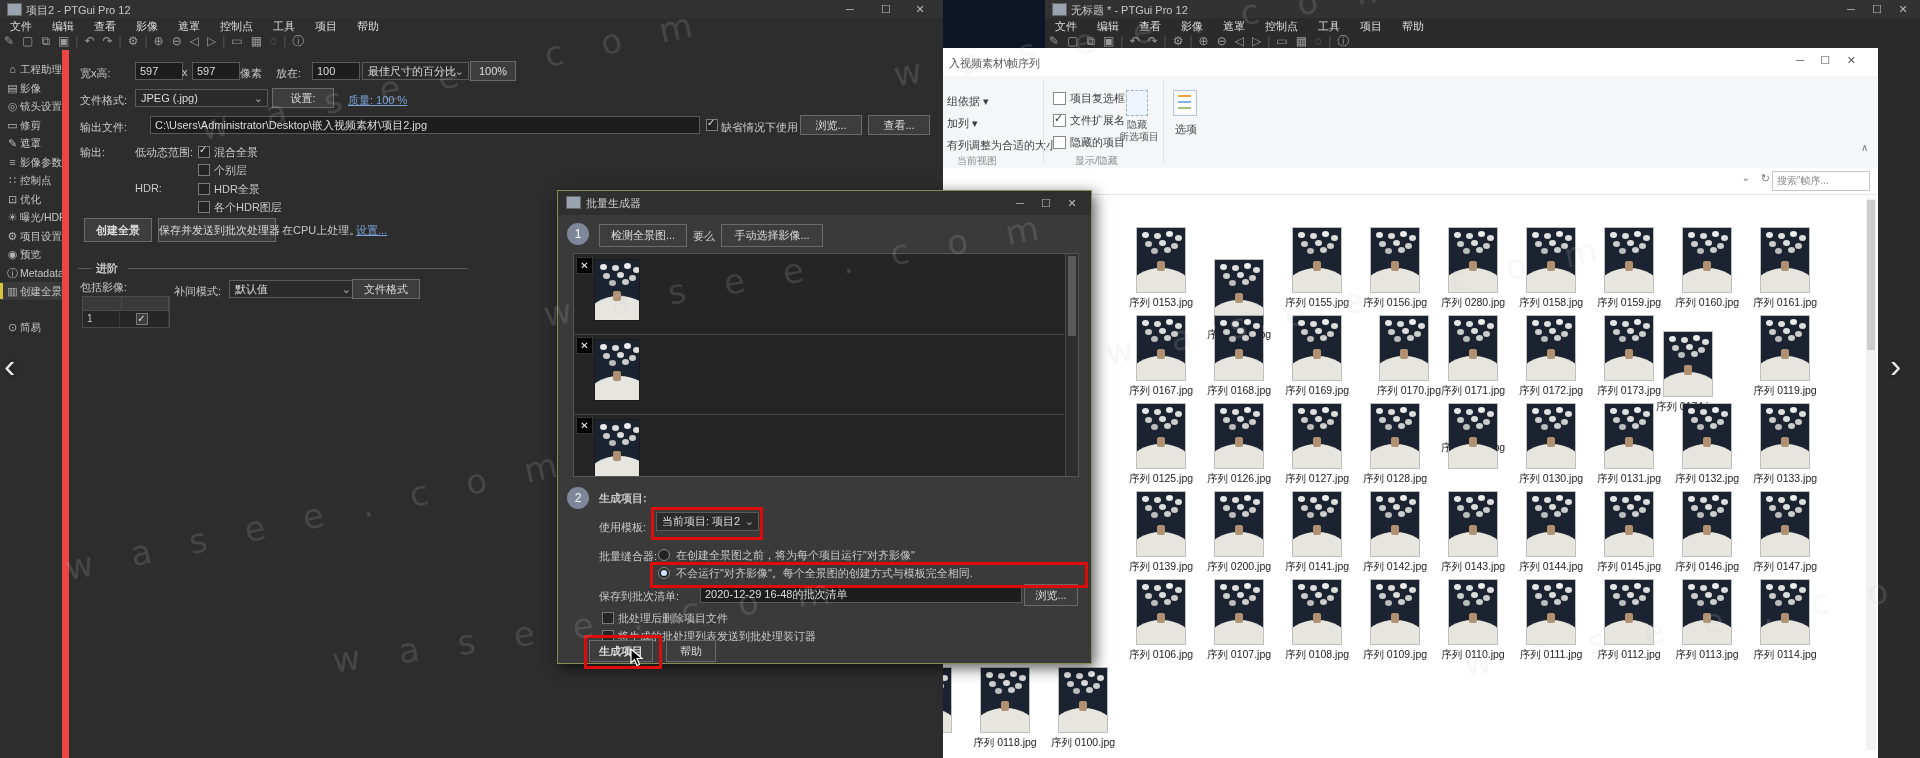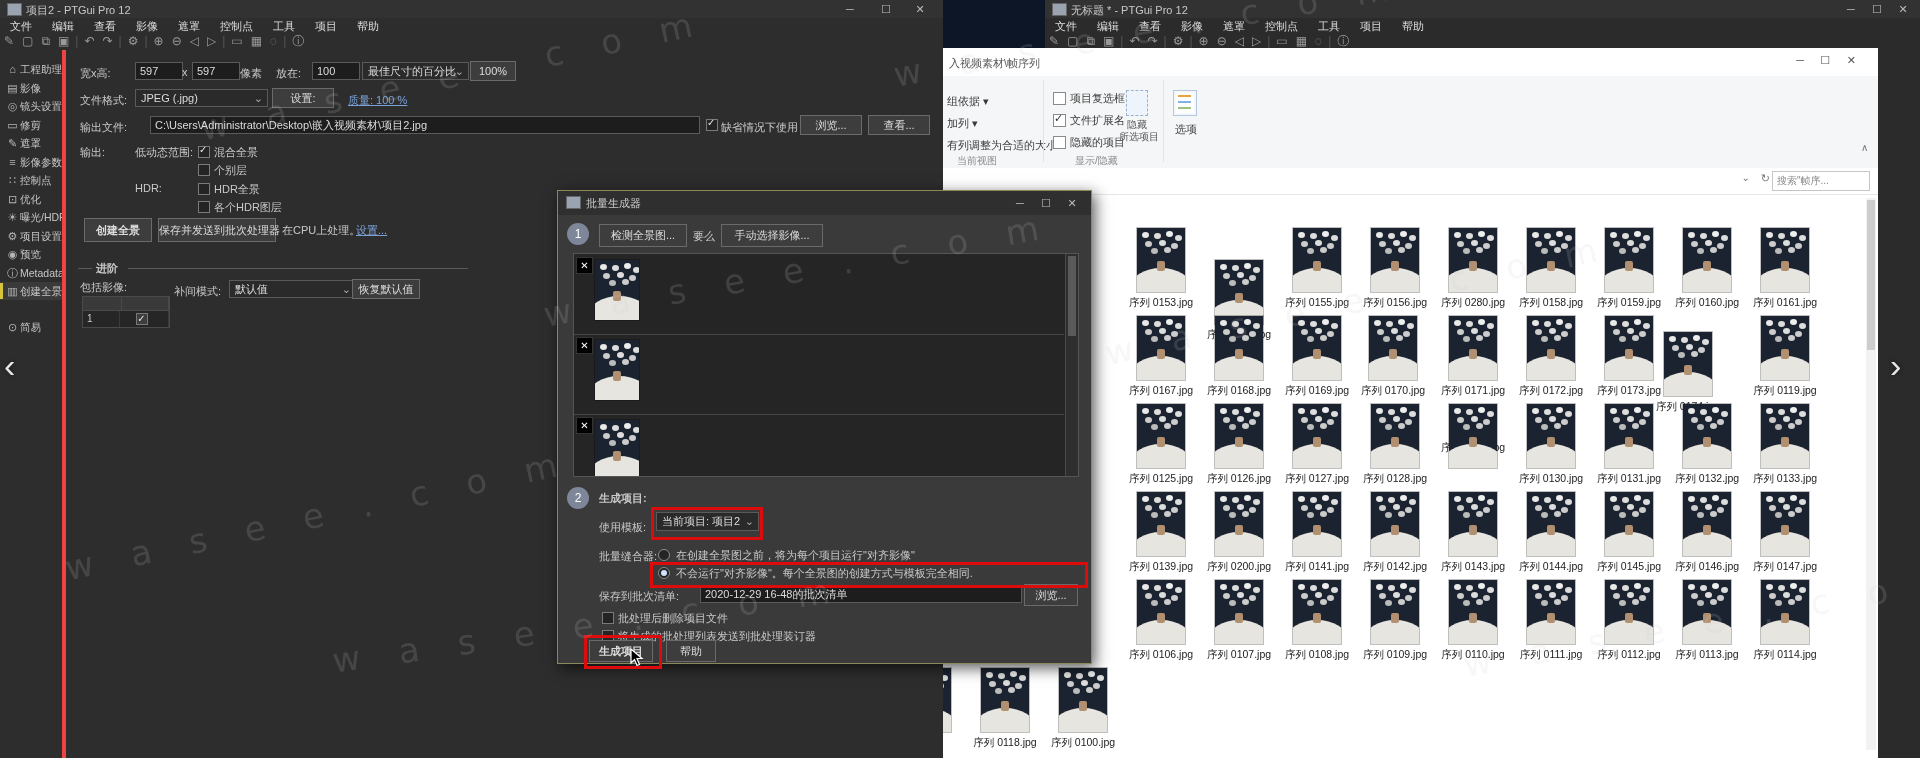--- a/index.html
+++ b/index.html
@@ -19,21 +19,21 @@
   .title-text{position:absolute;left:26px;top:3px;white-space:nowrap}
   .wctl{position:absolute;top:1px;width:26px;height:16px;text-align:center;
         font-size:11px;color:#bbb;line-height:16px}
   .menubar{position:absolute;left:0;top:18px;right:0;height:15px;font-size:11px}
   .menubar span{display:inline-block;padding:1px 10px;color:#ddd}
   .toolbar{position:absolute;left:0;top:33px;right:0;height:17px;font-size:12px;color:#9a9a9a}
   .toolbar span{display:inline-block;padding:0 4px}
   .toolbar .sep{color:#555;padding:0 2px}
   
   #sidebar{position:absolute;left:0;top:50px;width:62px;bottom:0;background:#2d2d2d;
-           border-right:4px solid #ef4444;font-size:10.5px;color:#c6c6c6}
+           border-right:7px solid #ef4444;font-size:10.5px;color:#c6c6c6}
   .sideitem{position:absolute;left:0;width:62px;height:18px;line-height:18px;white-space:nowrap;overflow:hidden}
   .sideitem .ic{display:inline-block;width:15px;margin-left:5px;font-size:11px;color:#b5b5b5;text-align:center}
   .sideitem.sel{background:#3a3a3a}
   .sideitem.sel::before{content:"";position:absolute;left:0;top:1px;bottom:1px;width:3px;background:#d7c43c}
   
   .dlabel{position:absolute;font-size:11px;color:#c9c9c9;white-space:nowrap}
   .dinput{position:absolute;background:#1d1d1d;border:1px solid #5a5a5a;color:#dcdcdc;
           font-size:11px;line-height:16px;padding:0 4px;white-space:nowrap;overflow:hidden}
   .dbtn{position:absolute;background:#3d3d3d;border:1px solid #6a6a6a;color:#dcdcdc;
         font-size:11px;text-align:center;white-space:nowrap}
@@ -221,21 +221,21 @@
           <div class="fig"></div>
         </div>
         <div class="gridlabel" style="margin-top: 68px;">序列 0168.jpg</div>
       </div>
       <div class="gridcell" style="left: 337px; top: 268px;">
         <div class="pthumb" style="position: absolute; left: 13px; top: 0px; width: 48px; height: 64px;">
           <div class="fig"></div>
         </div>
         <div class="gridlabel" style="margin-top: 68px;">序列 0169.jpg</div>
       </div>
-      <div class="gridcell" style="left: 413px; top: 268px;">
+      <div class="gridcell" style="left: 424px; top: 268px; text-align: right;">
         <div class="pthumb" style="position: absolute; left: 13px; top: 0px; width: 48px; height: 64px;">
           <div class="fig"></div>
         </div>
         <div class="gridlabel" style="margin-top: 68px;">序列 0170.jpg</div>
       </div>
       <div class="gridcell" style="left: 493px; top: 268px;">
         <div class="pthumb" style="position: absolute; left: 13px; top: 0px; width: 48px; height: 64px;">
           <div class="fig"></div>
         </div>
         <div class="gridlabel" style="margin-top: 68px;">序列 0171.jpg</div>
@@ -515,21 +515,21 @@
   <div class="dbtn" style="left:158px;top:218px;width:116px;height:22px;line-height:22px">保存并发送到批次处理器</div>
   <div class="dlabel" style="left:282px;top:223px">在CPU上处理。</div>
   <div class="dlink" style="left:356px;top:223px">设置...</div>
 
   <div class="dlabel" style="left:96px;top:261px;font-weight:bold">进阶</div>
   <div class="abs" style="left:78px;top:268px;width:14px;height:1px;background:#5a5a5a"></div>
   <div class="abs" style="left:128px;top:268px;width:340px;height:1px;background:#5a5a5a"></div>
   <div class="dlabel" style="left:80px;top:280px">包括影像:</div>
   <div class="dlabel" style="left:174px;top:284px">补间模式:</div>
   <div class="dselect" style="left:229px;top:280px;width:104px;line-height:16px">默认值</div>
-  <div class="dbtn" style="left:352px;top:279px;width:66px;height:18px;line-height:18px">恢复默认值</div>
+  <div class="dbtn" style="left:352px;top:279px;width:66px;height:18px;line-height:18px">文件格式</div>
 
   <div class="atable" style="left:82px;top:296px;width:86px">
     <div class="hrow">
         <div style="width:38px"></div>
         <div style="width:46px"></div>
       </div>
     <div class="drow">
       <div style="width:34px">1</div>
       <div style="width:46px;position:relative">
         <span class="cb on" style="left:16px;top:2px;background:#3d3d3d"></span>

